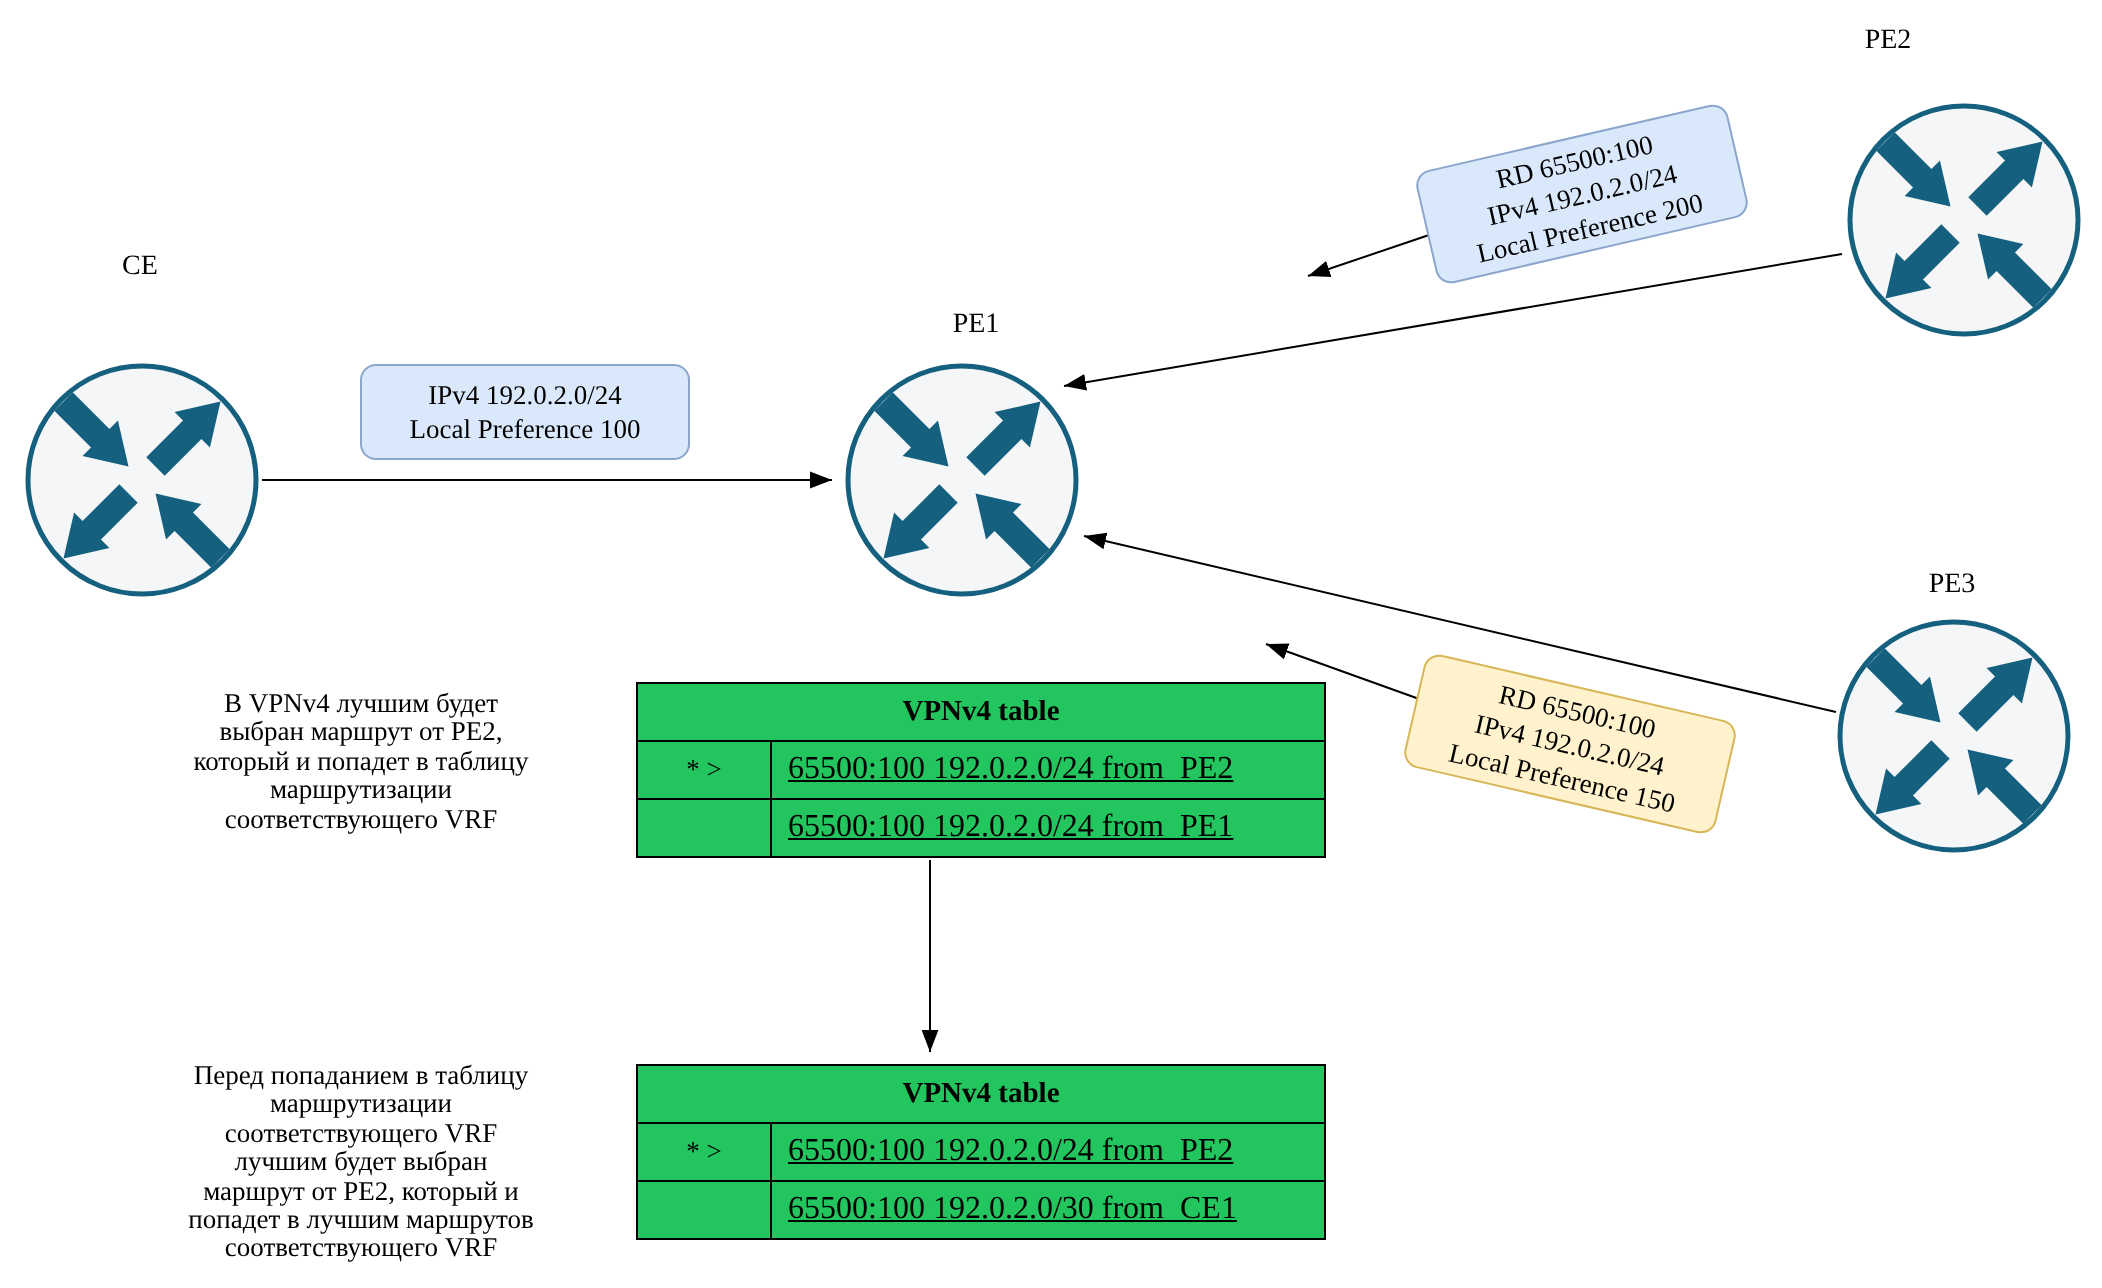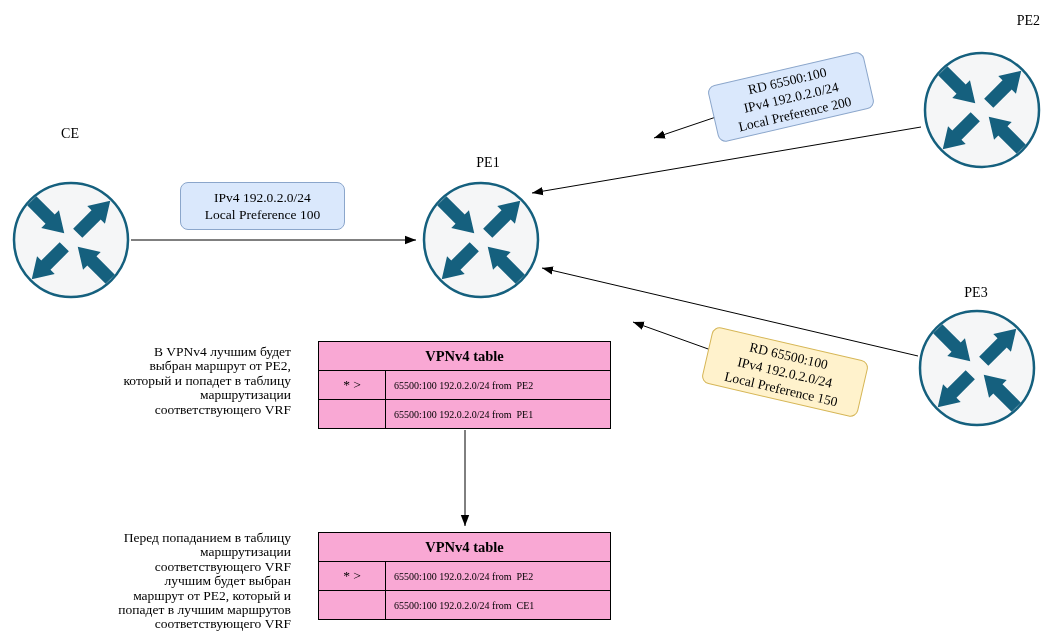--- a/index.html
+++ b/index.html
@@ -10,26 +10,26 @@
   svg.overlay{position:absolute;left:0;top:0;pointer-events:none;}
   .router{position:absolute;width:120px;height:120px;}
   .router svg{display:block;width:120px;height:120px;}
   .rlabel{position:absolute;width:64px;text-align:center;font-size:14px;}
   .elabel{
     position:absolute;border-radius:8px;display:flex;flex-direction:column;
     justify-content:center;text-align:center;font-size:13.5px;line-height:17px;
   }
   .elabel.blue{background:#dae8fc;border:1px solid #8ba6cb;}
   .elabel.yellow{background:#fff2cc;border:1px solid #d6b656;}
-  .note{position:absolute;text-align:right;font-size:13.5px;line-height:14.4px;white-space:nowrap;}
-  .vtable{position:absolute;width:293px;border:1px solid #000;background:#f9a8d4;box-sizing:border-box;}
+  .note{position:absolute;text-align:center;font-size:13.5px;line-height:14.4px;white-space:nowrap;}
+  .vtable{position:absolute;width:345px;border:1px solid #000;background:#22c55e;box-sizing:border-box;}
   .vt-title{height:28px;display:flex;align-items:center;justify-content:center;font-weight:bold;font-size:14.5px;}
   .vt-row{display:flex;height:29px;border-top:1px solid #000;box-sizing:border-box;}
   .vt-flag{width:67px;border-right:1px solid #000;display:flex;align-items:center;justify-content:center;font-size:13.5px;white-space:pre;box-sizing:border-box;}
-  .vt-route{flex:1;display:flex;align-items:center;padding-left:8px;font-size:10px;white-space:pre;}
+  .vt-route{flex:1;display:flex;align-items:center;padding-left:8px;font-size:16px;white-space:pre;text-decoration:underline;}
   .hiddefs{position:absolute;width:0;height:0;overflow:hidden;}
 </style>
 </head>
 <body>
 
 <div class="canvas">
 
   <svg class="hiddefs" aria-hidden="true">
     <defs>
       <g id="router-glyph">
@@ -68,21 +68,21 @@
         <use href="#router-glyph"></use>
       </svg>
   </div>
   <div class="rlabel" style="left:456px;top:155px;">PE1</div>
 
   <div class="router" style="left:922px;top:50px;">
     <svg viewBox="0 0 120 120">
         <use href="#router-glyph"></use>
       </svg>
   </div>
-  <div class="rlabel" style="left:976px;top:13px;text-align:right;">PE2</div>
+  <div class="rlabel" style="left:912px;top:13px;">PE2</div>
 
   <div class="router" style="left:917px;top:308px;">
     <svg viewBox="0 0 120 120">
         <use href="#router-glyph"></use>
       </svg>
   </div>
   <div class="rlabel" style="left:944px;top:285px;">PE3</div>
 
   <div class="elabel blue" style="left:180px;top:182px;width:163px;height:46px;">
     <div>IPv4 192.0.2.0/24</div>
@@ -132,17 +132,17 @@
   </div>
 
   <div class="vtable" style="left:318px;top:532px;">
     <div class="vt-title">VPNv4 table</div>
     <div class="vt-row">
       <div class="vt-flag">* &gt;</div>
       <div class="vt-route">65500:100 192.0.2.0/24 from  PE2</div>
     </div>
     <div class="vt-row">
       <div class="vt-flag"></div>
-      <div class="vt-route">65500:100 192.0.2.0/24 from  CE1</div>
+      <div class="vt-route">65500:100 192.0.2.0/30 from  CE1</div>
     </div>
   </div>
 
 </div>
 
 </body></html>

